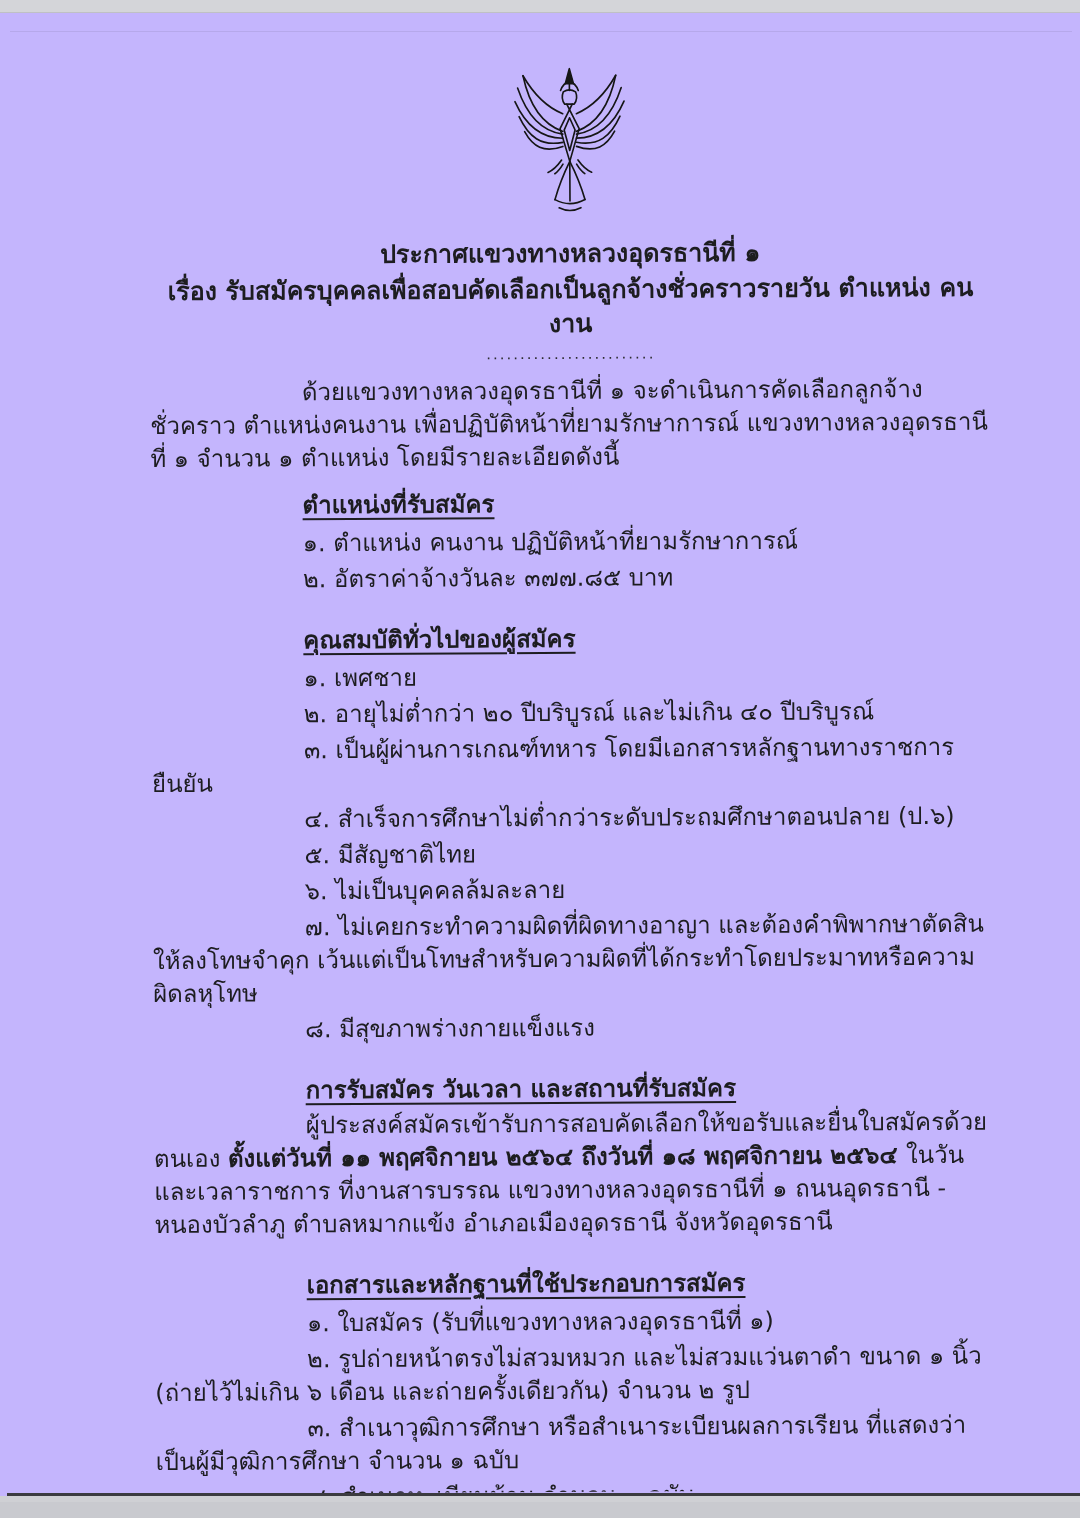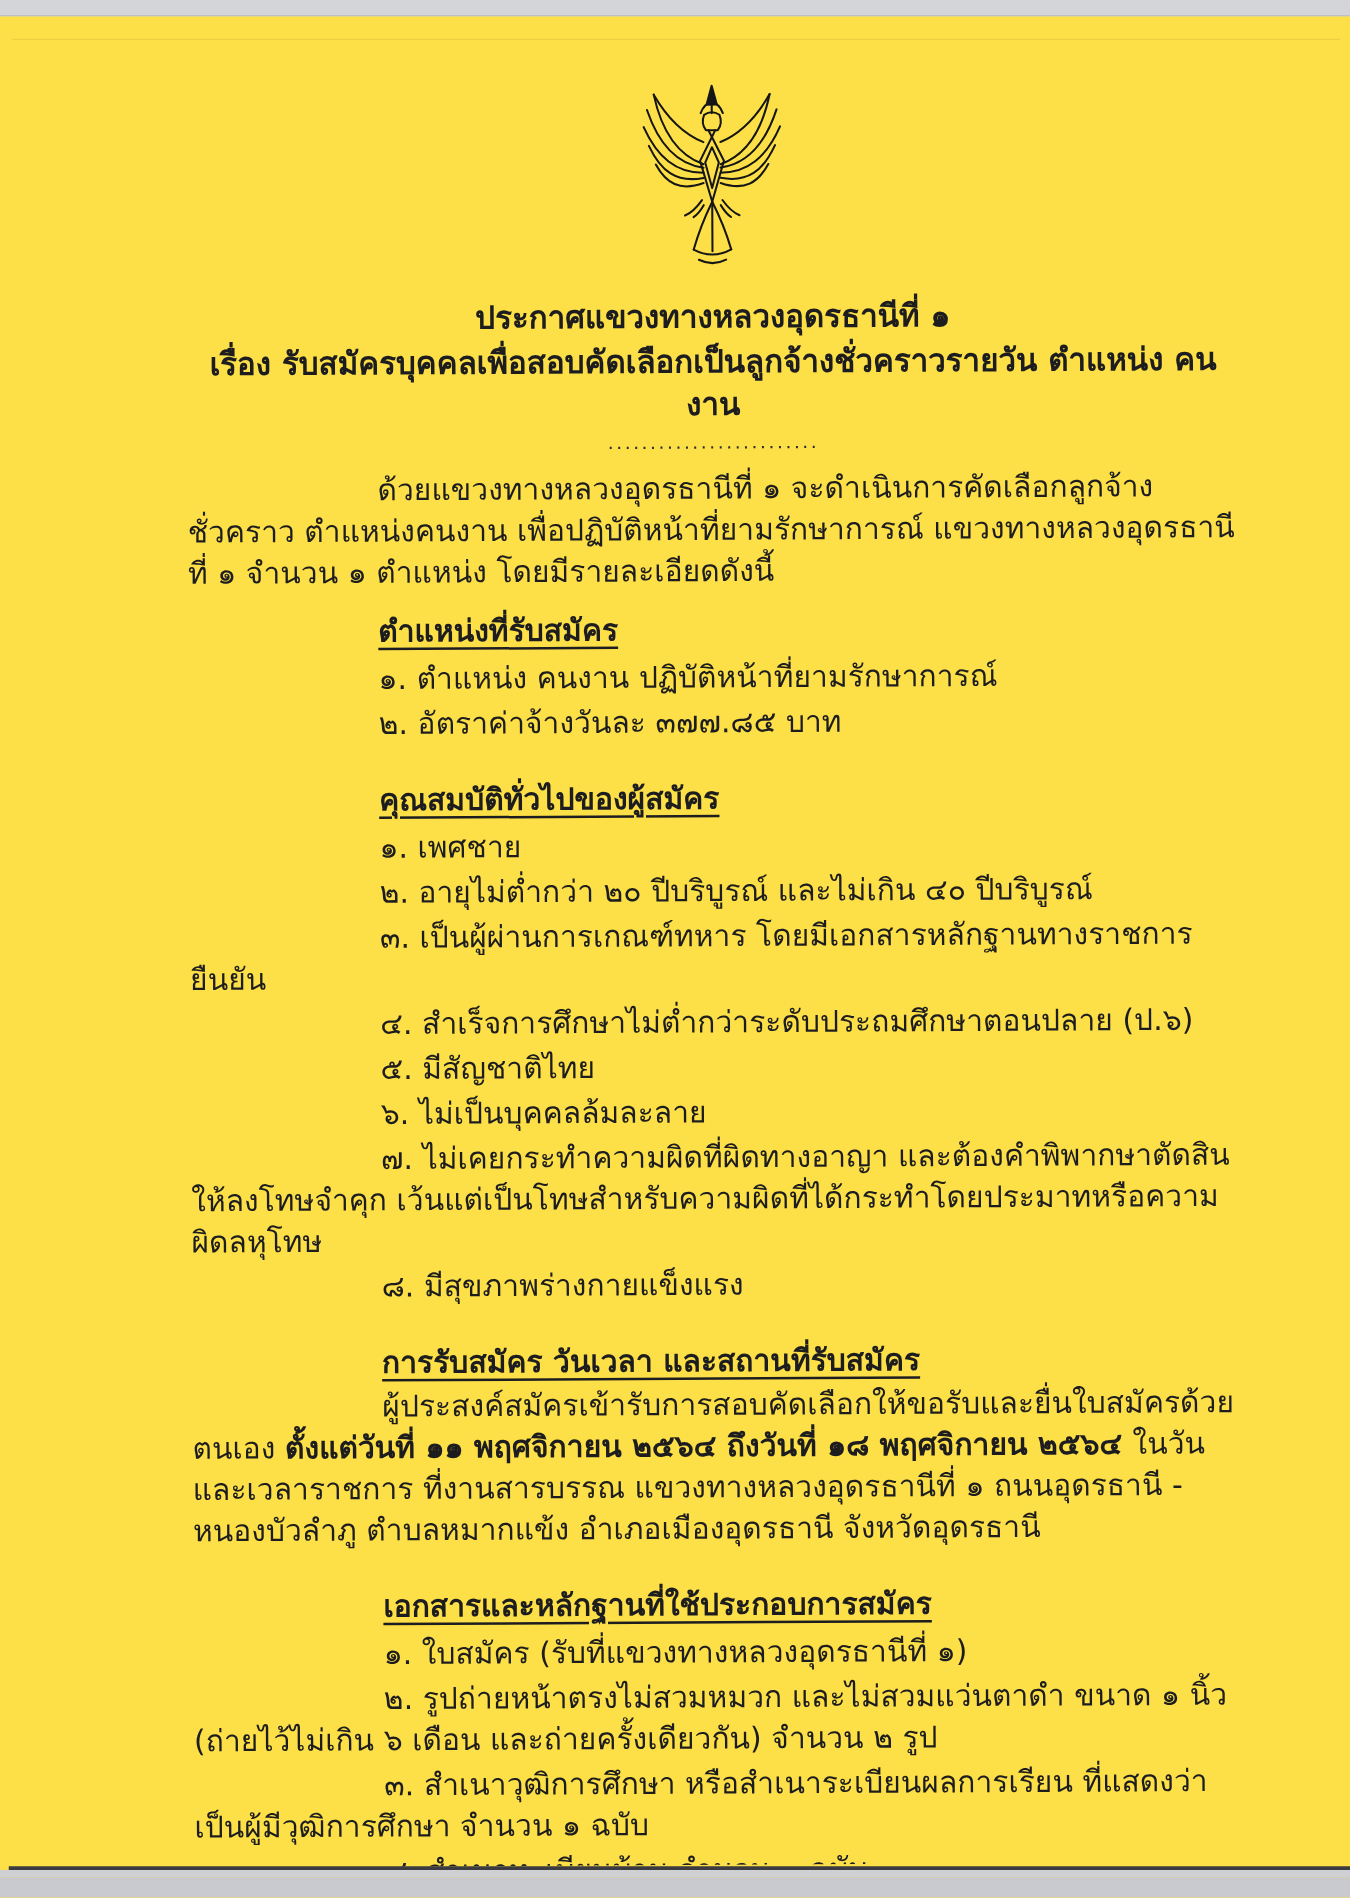--- a/index.html
+++ b/index.html
@@ -1,18 +1,18 @@
 <!DOCTYPE html>
 <html><head>
 <meta charset="utf-8">
 <style>
   html,body { margin:0; padding:0; background:#c9cacf; }
   .page {
     position:relative; width:1080px; height:1502px; margin:0 auto;
-    background:#fde047; overflow:hidden;
+    background:#c4b5fd; overflow:hidden;
     font-family:"DejaVu Sans", sans-serif; color:#1d1d20;
   }
   .scan-band-top {
     position:absolute; top:0; left:0; right:0; height:12px;
     background:#d4d5d9; border-bottom:1px solid #bfc0c5;
   }
   .paper-edge-top {
     position:absolute; top:31px; left:10px; right:8px; height:1px;
     background:rgba(0,0,0,0.07);
   }

